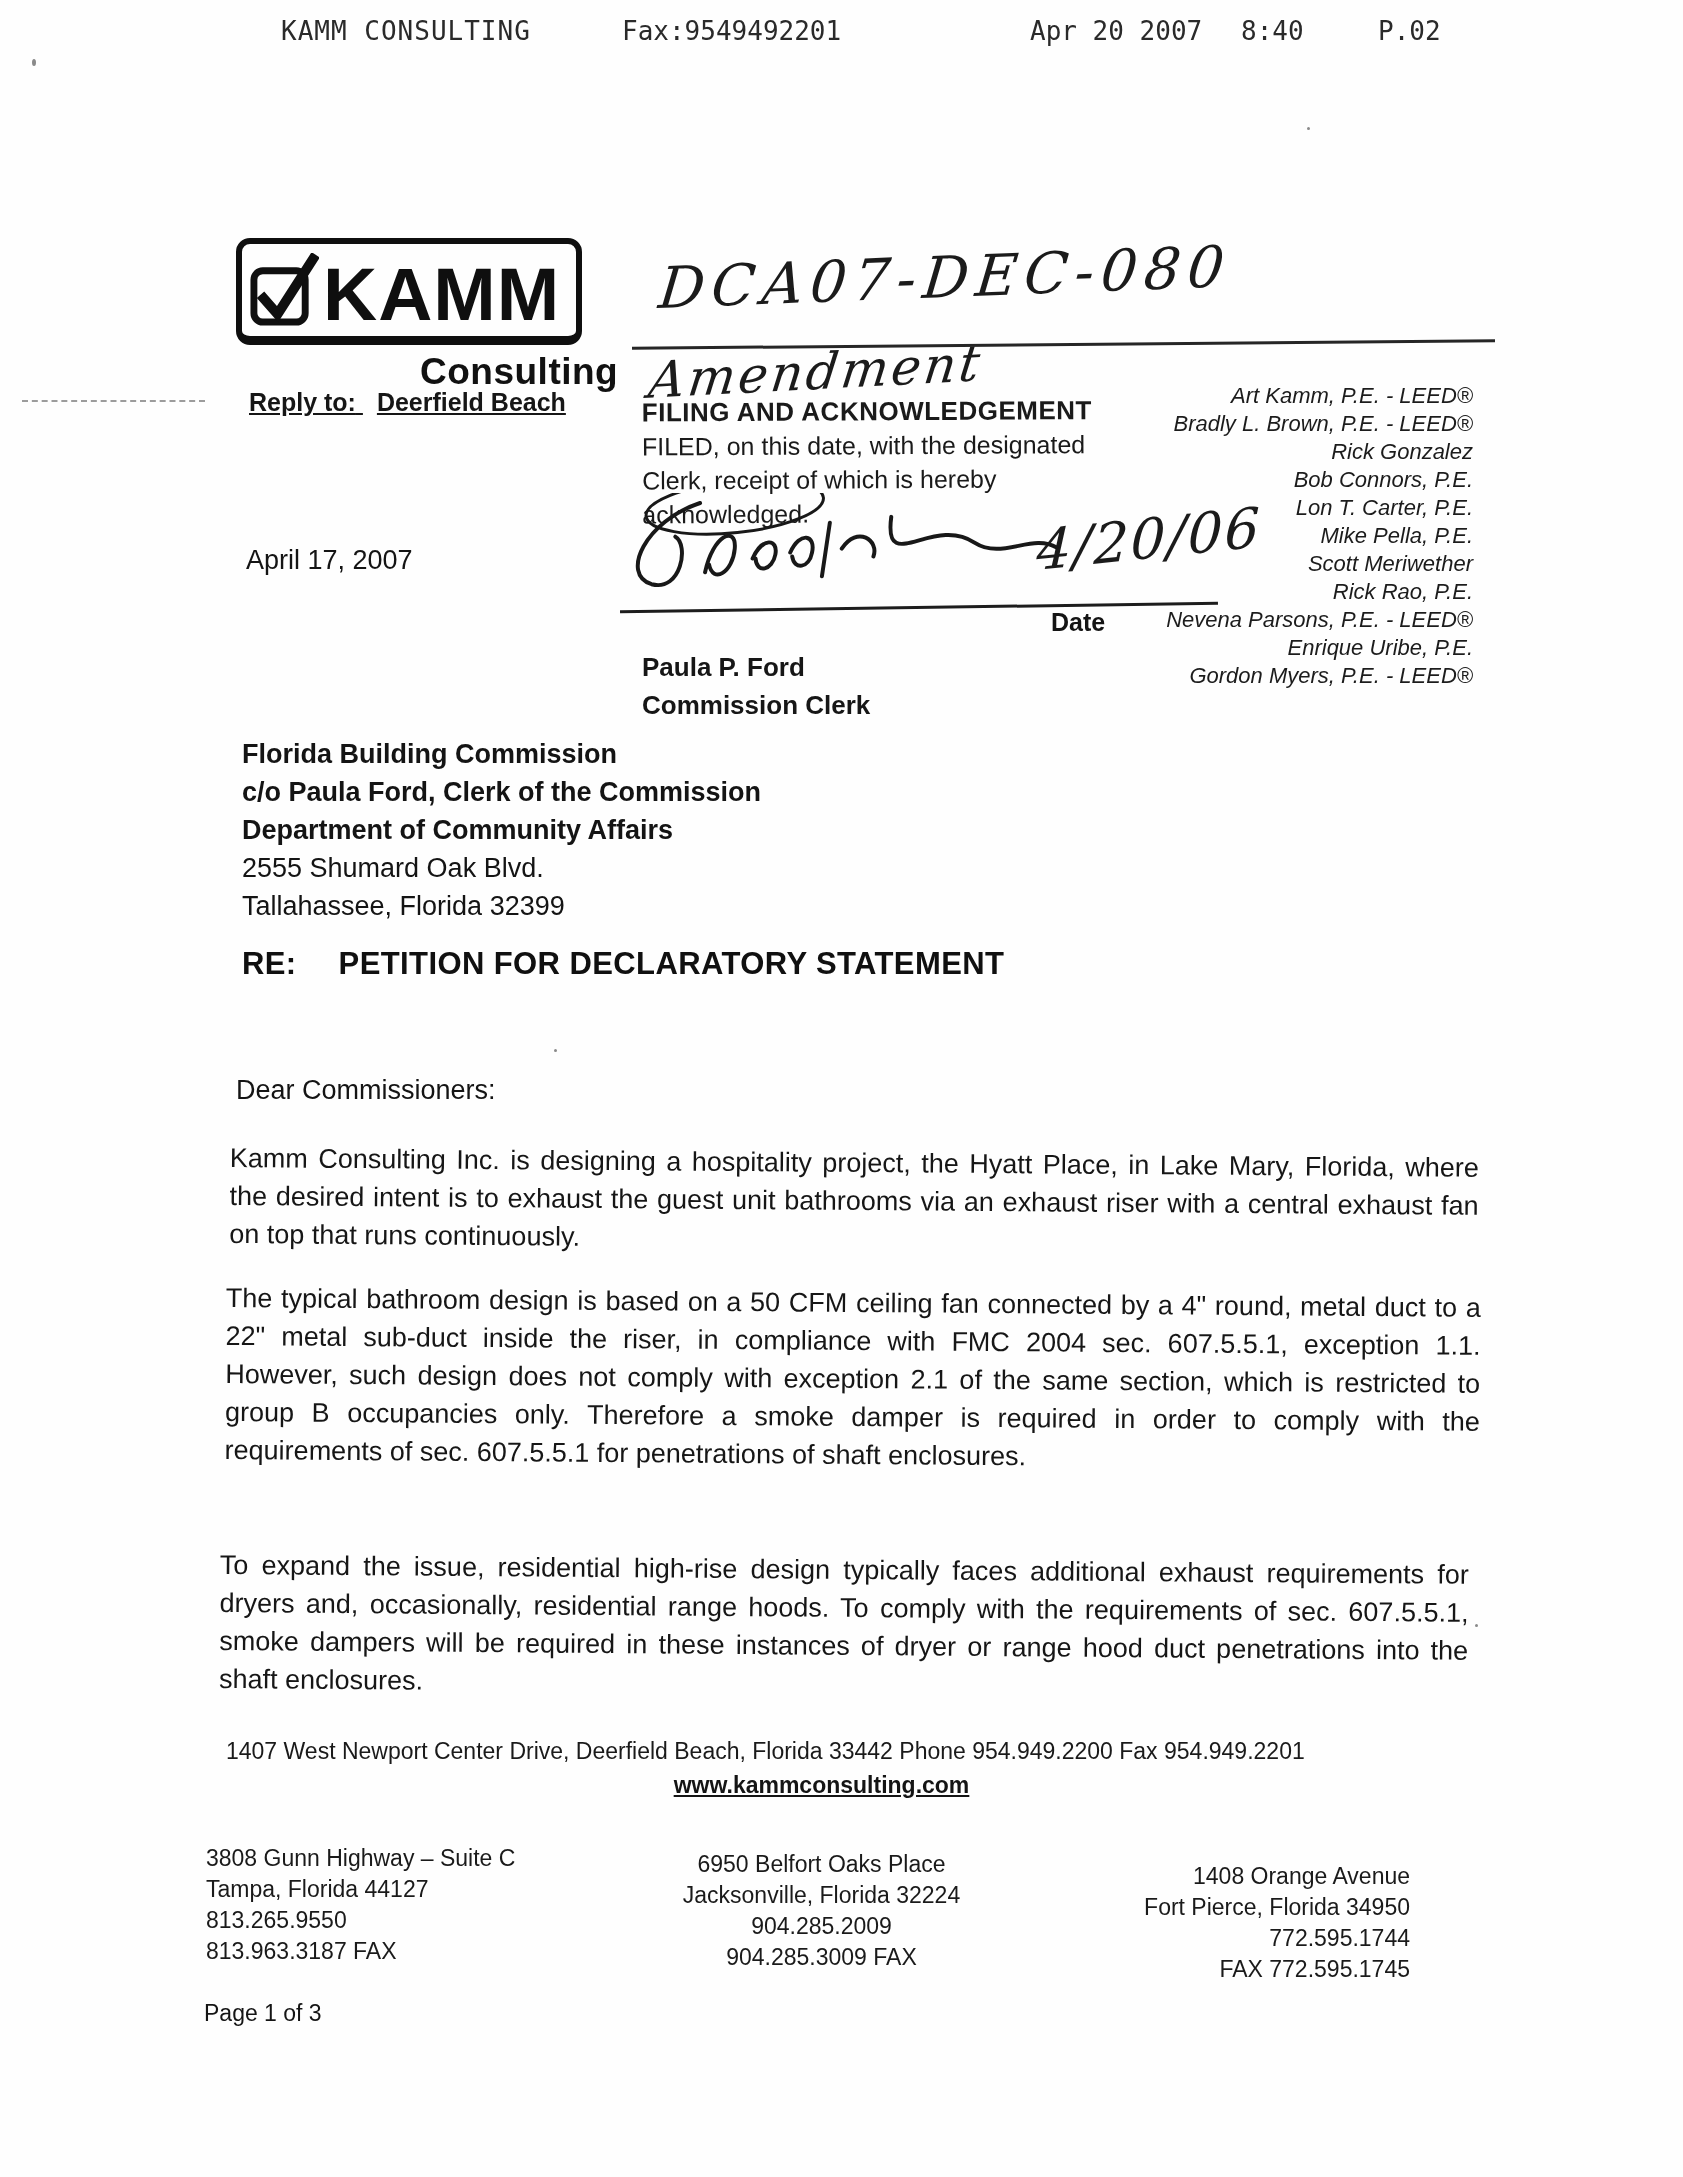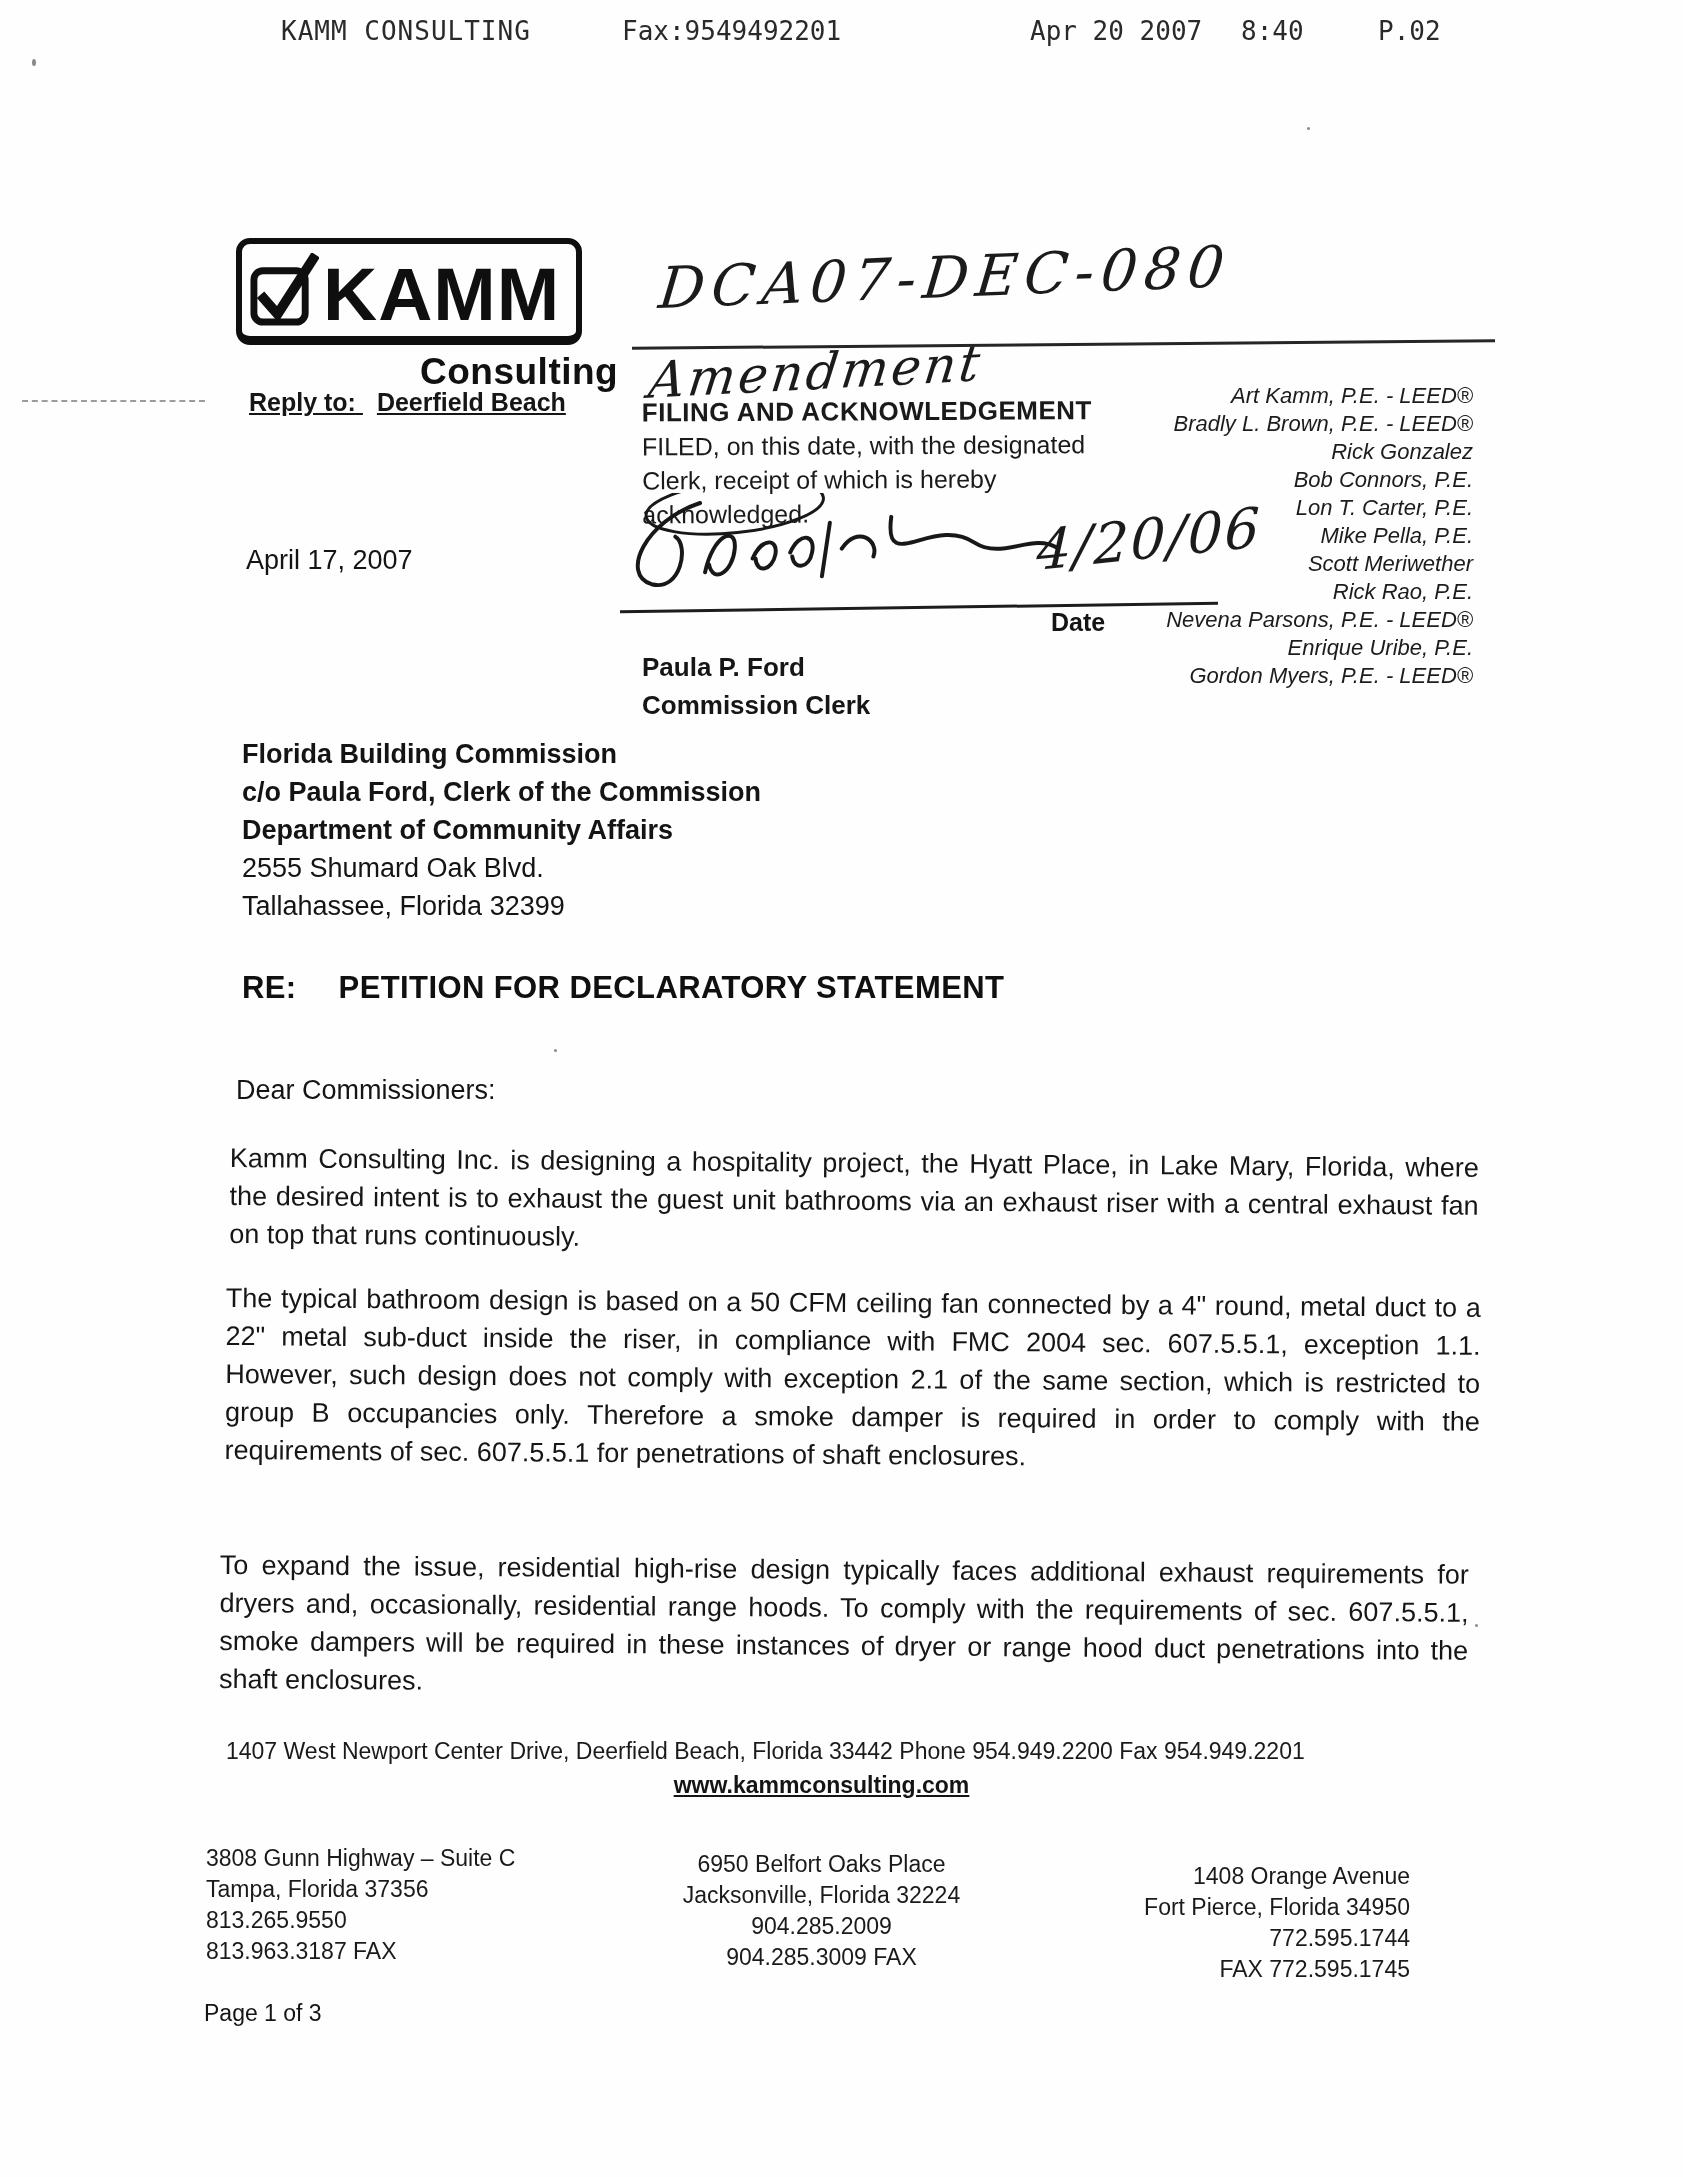--- a/index.html
+++ b/index.html
@@ -71,21 +71,21 @@
   .clerk-block { position:absolute; left:642px; top:648px; font-size:26px;
     font-weight:bold; line-height:38px; color:#161616; }
   .date-label { position:absolute; left:1051px; top:608px; font-size:25px; font-weight:bold; }
 
   
   .recipient { position:absolute; left:242px; top:735px; font-size:27px; line-height:38px; color:#141414; }
   .recipient .bold { font-weight:bold; }
 
   
   .re-line { position:absolute; left:242px; top:946px; font-size:31px; font-weight:bold;
-    display:flex; gap:42px; letter-spacing:0.4px; color:#101010;margin-top:24px; }
+    display:flex; gap:42px; letter-spacing:0.4px; color:#101010; }
 
   
   .salutation { position:absolute; left:236px; top:1075px; font-size:27px; }
   .body-par { position:absolute; font-size:27px; line-height:38px; color:#161616;
     text-align:justify; transform:rotate(0.45deg); transform-origin:left top; }
   .p1 { left:230px; top:1139px; width:1249px; }
   .p2 { left:226px; top:1279px; width:1255px; }
   .p3 { left:220px; top:1546px; width:1249px; }
 
   
@@ -196,21 +196,21 @@
   <div class="salutation">Dear Commissioners:</div>
   <div class="body-par p1">Kamm Consulting Inc. is designing a hospitality project, the Hyatt Place, in Lake Mary, Florida, where the desired intent is to exhaust the guest unit bathrooms via an exhaust riser with a central exhaust fan on top that runs continuously.</div>
   <div class="body-par p2">The typical bathroom design is based on a 50 CFM ceiling fan connected by a 4" round, metal duct to a 22" metal sub-duct inside the riser, in compliance with FMC 2004 sec. 607.5.5.1, exception 1.1.  However, such design does not comply with exception 2.1 of the same section, which is restricted to group B occupancies only. Therefore a smoke damper is required in order to comply with the requirements of sec. 607.5.5.1 for penetrations of shaft enclosures.</div>
   <div class="body-par p3">To expand the issue, residential high-rise design typically faces additional exhaust requirements for dryers and, occasionally, residential range hoods. To comply with the requirements of sec. 607.5.5.1, smoke dampers will be required in these instances of dryer or range hood duct penetrations into the shaft enclosures.</div>
 
   <div class="footer-address">1407 West Newport Center Drive, Deerfield Beach, Florida 33442  Phone  954.949.2200  Fax  954.949.2201</div>
   <div class="footer-site">www.kammconsulting.com</div>
 
   <div class="branch branch-left">
     <div>3808 Gunn Highway – Suite C</div>
-    <div>Tampa, Florida  37356</div>
+    <div>Tampa, Florida  44127</div>
     <div>813.265.9550</div>
     <div>813.963.3187 FAX</div>
   </div>
   <div class="branch branch-center">
     <div>6950 Belfort Oaks Place</div>
     <div>Jacksonville, Florida  32224</div>
     <div>904.285.2009</div>
     <div>904.285.3009  FAX</div>
   </div>
   <div class="branch branch-right">

